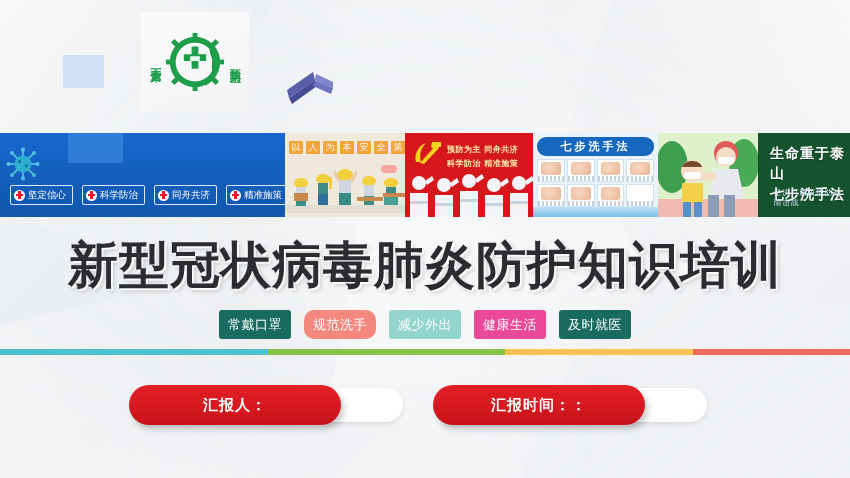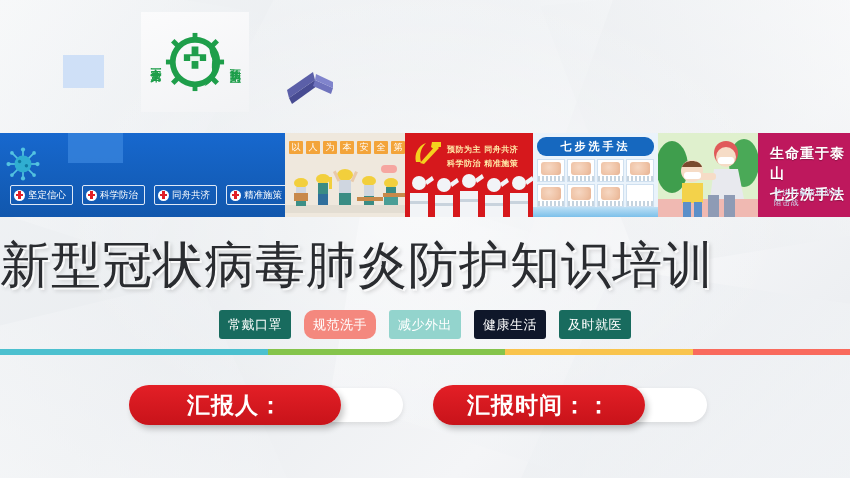--- a/index.html
+++ b/index.html
@@ -60,21 +60,21 @@
   .cross:before,.cross:after{content:"";position:absolute;background:#e12027;}
   .cross:before{left:4.3px;top:1.6px;width:2.4px;height:7.8px;}
   .cross:after{top:4.3px;left:1.6px;height:2.4px;width:7.8px;}
 
   
   .poster{position:relative;height:100%;overflow:hidden;}
   .p-helmet{width:120px;background:#efe8dd;}
   .p-flag{width:128px;background:#d6181c;}
   .p-wash{width:125px;background:#eaf3fb;}
   .p-mask{width:100px;background:#d9eec5;}
-  .p-slogan{flex:1;background:#be185d;padding-left:46px;}
+  .p-slogan{flex:1;background:#14532d;padding-left:46px;}
 
   .helmet-band{position:absolute;left:4px;top:8px;display:flex;gap:3px;}
   .hb{background:#f3a43a;color:#fff;font-size:9px;width:14px;height:13px;
       display:flex;align-items:center;justify-content:center;border-radius:1px;
       font-family:"DejaVu Sans",sans-serif;}
   .workers{position:absolute;left:0;bottom:4px;width:100%;height:52px;}
 
   .flag-emblem{position:absolute;left:5px;top:5px;width:34px;height:30px;}
   .flag-txt{position:absolute;left:42px;top:10px;color:#ffe9a8;font-size:8px;line-height:1.7;
       font-family:"DejaVu Sans",sans-serif;font-weight:bold;letter-spacing:.5px;}
@@ -94,22 +94,22 @@
   .wash-wave{position:absolute;left:0;bottom:0;width:100%;height:10px;
       background:linear-gradient(180deg,#bfe0f5,#7cc0ea);}
 
   .slogan-txt{position:absolute;left:12px;top:10px;color:#fff;font-size:14px;line-height:1.45;
       font-weight:bold;letter-spacing:1px;font-family:"DejaVu Sans",sans-serif;
       text-shadow:0 1px 1px rgba(0,0,0,.25);}
   .slogan-sub{position:absolute;left:16px;bottom:9px;color:#cfe1f5;font-size:7.5px;
       letter-spacing:1px;font-family:"DejaVu Sans",sans-serif;}
 
   
-  .title{position:absolute;left:0;top:232px;width:850px;text-align:left;
-      font-size:50px;font-weight:normal;color:#2a2c30;letter-spacing:1px;
+  .title{position:absolute;left:0;top:232px;width:850px;text-align:center;
+      font-size:50px;font-weight:bold;color:#2a2c30;letter-spacing:1px;
       font-family:"DejaVu Sans",sans-serif;
       text-shadow:2px 2px 0 rgba(255,255,255,.85),3px 3px 4px rgba(0,0,0,.18);}
 
   
   .tags{position:absolute;left:0;top:310px;width:850px;display:flex;justify-content:center;gap:13px;}
   .tag{height:29px;padding:0 9px;display:flex;align-items:center;border-radius:3px;
       color:#fff;font-size:13px;letter-spacing:.5px;font-family:"DejaVu Sans",sans-serif;}
 
   
   .stripe{position:absolute;left:0;top:349px;width:850px;height:6px;display:flex;}
@@ -117,21 +117,21 @@
 
   
   .field{position:absolute;height:34px;background:#fff;border-radius:17px;
       box-shadow:0 2px 5px rgba(0,0,0,.10);}
   .f1{left:133px;top:388px;width:270px;}
   .f2{left:437px;top:388px;width:270px;}
   .redpill{position:absolute;top:-3px;left:-4px;height:40px;min-width:160px;padding:0 26px;
       border-radius:20px;display:flex;align-items:center;justify-content:center;
       background:linear-gradient(180deg,#e31f26 0%,#c8131a 100%);
       box-shadow:3px 4px 6px rgba(0,0,0,.22);
-      color:#fff;font-size:23px;font-weight:bold;letter-spacing:1px;
+      color:#fff;font-size:15px;font-weight:bold;letter-spacing:1px;
       font-family:Liberation Serif, serif;}
 </style>
 </head>
 <body>
 
 <div id="slide">
 
   <div class="bg-base"></div>
   <div class="poly a"></div>
   <div class="poly b"></div>
@@ -387,21 +387,21 @@
       <div class="slogan-sub">坚决打赢疫情防控阻击战</div>
     </div>
   </div>
 
   <div class="title">新型冠状病毒肺炎防护知识培训</div>
 
   <div class="tags">
     <div class="tag" style="background: rgb(24, 107, 94);">常戴口罩</div>
     <div class="tag" style="background: rgb(244, 136, 126); border-radius: 10px;">规范洗手</div>
     <div class="tag" style="background: rgb(147, 212, 205);">减少外出</div>
-    <div class="tag" style="background: #0f172a;">健康生活</div>
+    <div class="tag" style="background: #ec4899;">健康生活</div>
     <div class="tag" style="background: rgb(24, 107, 94);">及时就医</div>
   </div>
 
   <div class="stripe">
     <span style="background: rgb(76, 192, 207); width: 268px;"></span>
     <span style="background: rgb(133, 196, 75); width: 237px;"></span>
     <span style="background: rgb(249, 196, 77); width: 188px;"></span>
     <span style="background: rgb(249, 106, 93); width: 157px;"></span>
   </div>
 

